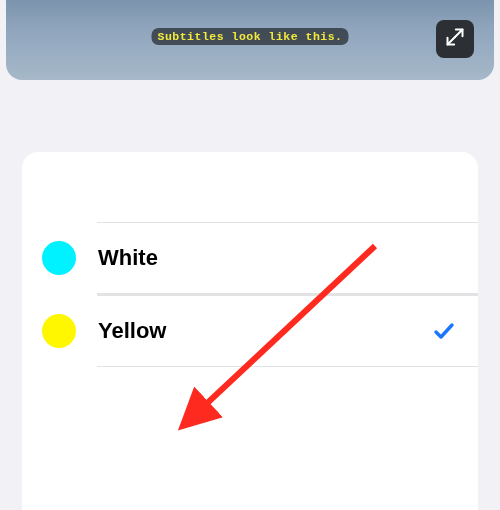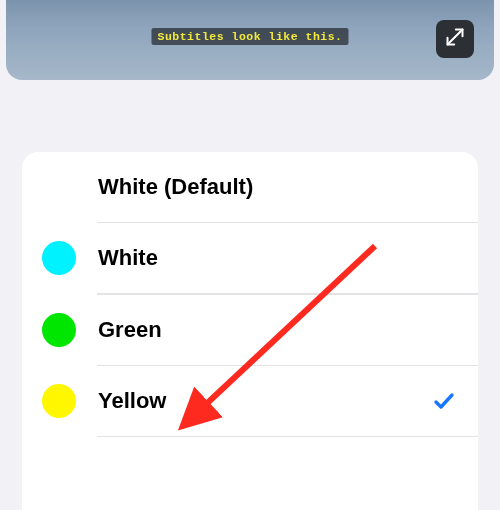--- a/index.html
+++ b/index.html
@@ -23,21 +23,21 @@
   .subtitle-sample {
     position: absolute;
     left: 50%;
     top: 28px;
     transform: translateX(-50%);
     font-family: "Courier New", monospace;
     font-size: 11.5px;
     font-weight: 600;
     letter-spacing: 0.5px;
     padding: 2px 6px;
-    border-radius: 2px;
+    border-radius: 7px;
     white-space: nowrap;
   }
   .fullscreen-btn {
     position: absolute;
     top: 20px;
     right: 20px;
     width: 38px;
     height: 38px;
     border-radius: 8px;
     background: #2c2f33;
@@ -118,33 +118,28 @@
         <path d="M11 21H3v-8"></path>
         <path d="M3 21l9-9"></path>
       </svg>
     </span>
   </div>
 </div>
 
 <div class="options-card" id="options-card">
     <div class="option-row">
       <span class="swatch-spacer"></span>
-      <span class="option-label">White (Default)</span>
     </div>
     <div class="divider"></div>
     <div class="option-row">
       <span class="swatch" style="background: rgb(0, 241, 255);"></span>
       <span class="option-label">White</span>
     </div>
     <div class="divider"></div>
     <div class="divider"></div>
-    <div class="option-row">
-      <span class="swatch" style="background: rgb(0, 230, 0);"></span>
-      <span class="option-label">Green</span>
-    </div>
     <div class="divider"></div>
     <div class="option-row">
       <span class="swatch" style="background: rgb(255, 247, 0);"></span>
       <span class="option-label">Yellow</span>
       <span class="checkmark">
         <svg viewBox="0 0 24 24" fill="none" stroke="#1976ff" stroke-width="3.4" stroke-linecap="round" stroke-linejoin="round">
           <polyline points="4 13 9 18 20 6"></polyline>
         </svg>
       </span>
     </div>

